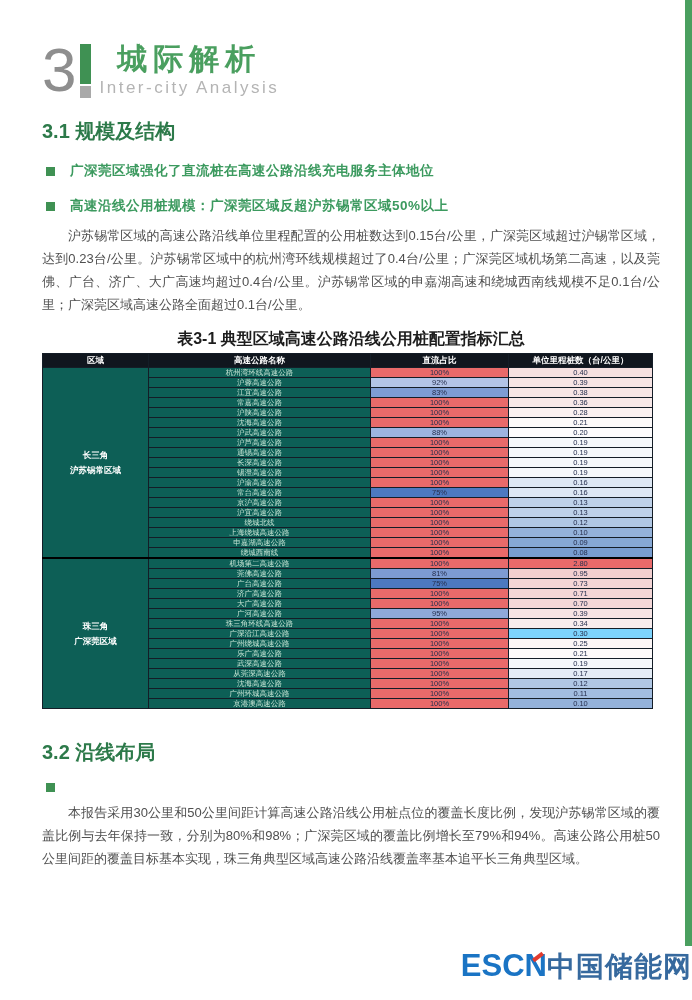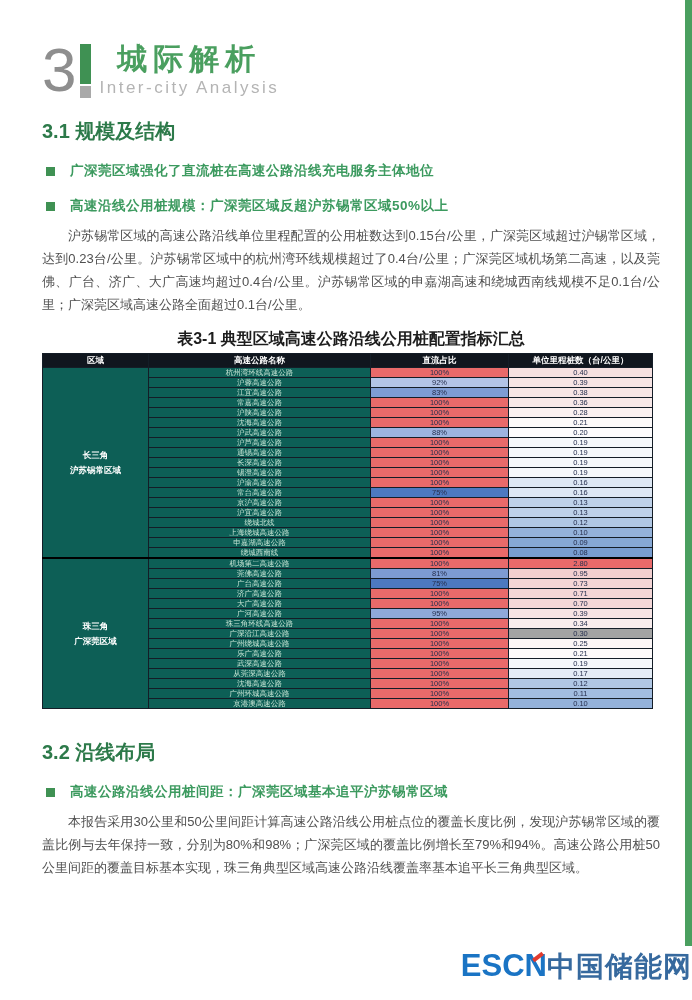--- a/index.html
+++ b/index.html
@@ -236,21 +236,21 @@
             <td class="val" style="background: rgb(247, 228, 228);">0.39</td>
           </tr>
           <tr>
             <td class="rname">珠三角环线高速公路</td>
             <td class="pct" style="background: rgb(233, 106, 106);">100%</td>
             <td class="val" style="background: rgb(249, 237, 237);">0.34</td>
           </tr>
           <tr>
             <td class="rname">广深沿江高速公路</td>
             <td class="pct" style="background: rgb(233, 106, 106);">100%</td>
-            <td class="val" style="background: #a3a3a3;">0.30</td>
+            <td class="val" style="background: #7dd3fc;">0.30</td>
           </tr>
           <tr>
             <td class="rname">广州绕城高速公路</td>
             <td class="pct" style="background: rgb(233, 106, 106);">100%</td>
             <td class="val" style="background: rgb(252, 246, 246);">0.25</td>
           </tr>
           <tr>
             <td class="rname">乐广高速公路</td>
             <td class="pct" style="background: rgb(233, 106, 106);">100%</td>
             <td class="val" style="background: rgb(253, 250, 250);">0.21</td>
@@ -280,21 +280,20 @@
             <td class="pct" style="background: rgb(233, 106, 106);">100%</td>
             <td class="val" style="background: rgb(148, 178, 218);">0.10</td>
           </tr>
         </tbody>
     </table>
 
     <div class="sec-h" style="margin-top:30px;">3.2 沿线布局</div>
 
     <div class="bullet-line">
       <span class="bullet-sq"></span>
-      <span class="bullet-txt">高速公路沿线公用桩间距：广深莞区域基本追平沪苏锡常区域</span>
     </div>
     <p class="para">本报告采用30公里和50公里间距计算高速公路沿线公用桩点位的覆盖长度比例，发现沪苏锡常区域的覆盖比例与去年保持一致，分别为80%和98%；广深莞区域的覆盖比例增长至79%和94%。高速公路公用桩50公里间距的覆盖目标基本实现，珠三角典型区域高速公路沿线覆盖率基本追平长三角典型区域。</p>
   </div>
 
   <div class="footer">
     <span class="logo-en">ESCN</span><span class="logo-red"></span><span class="logo-cn">中国储能网</span>
   </div>
 </div>
 
 </body></html>

